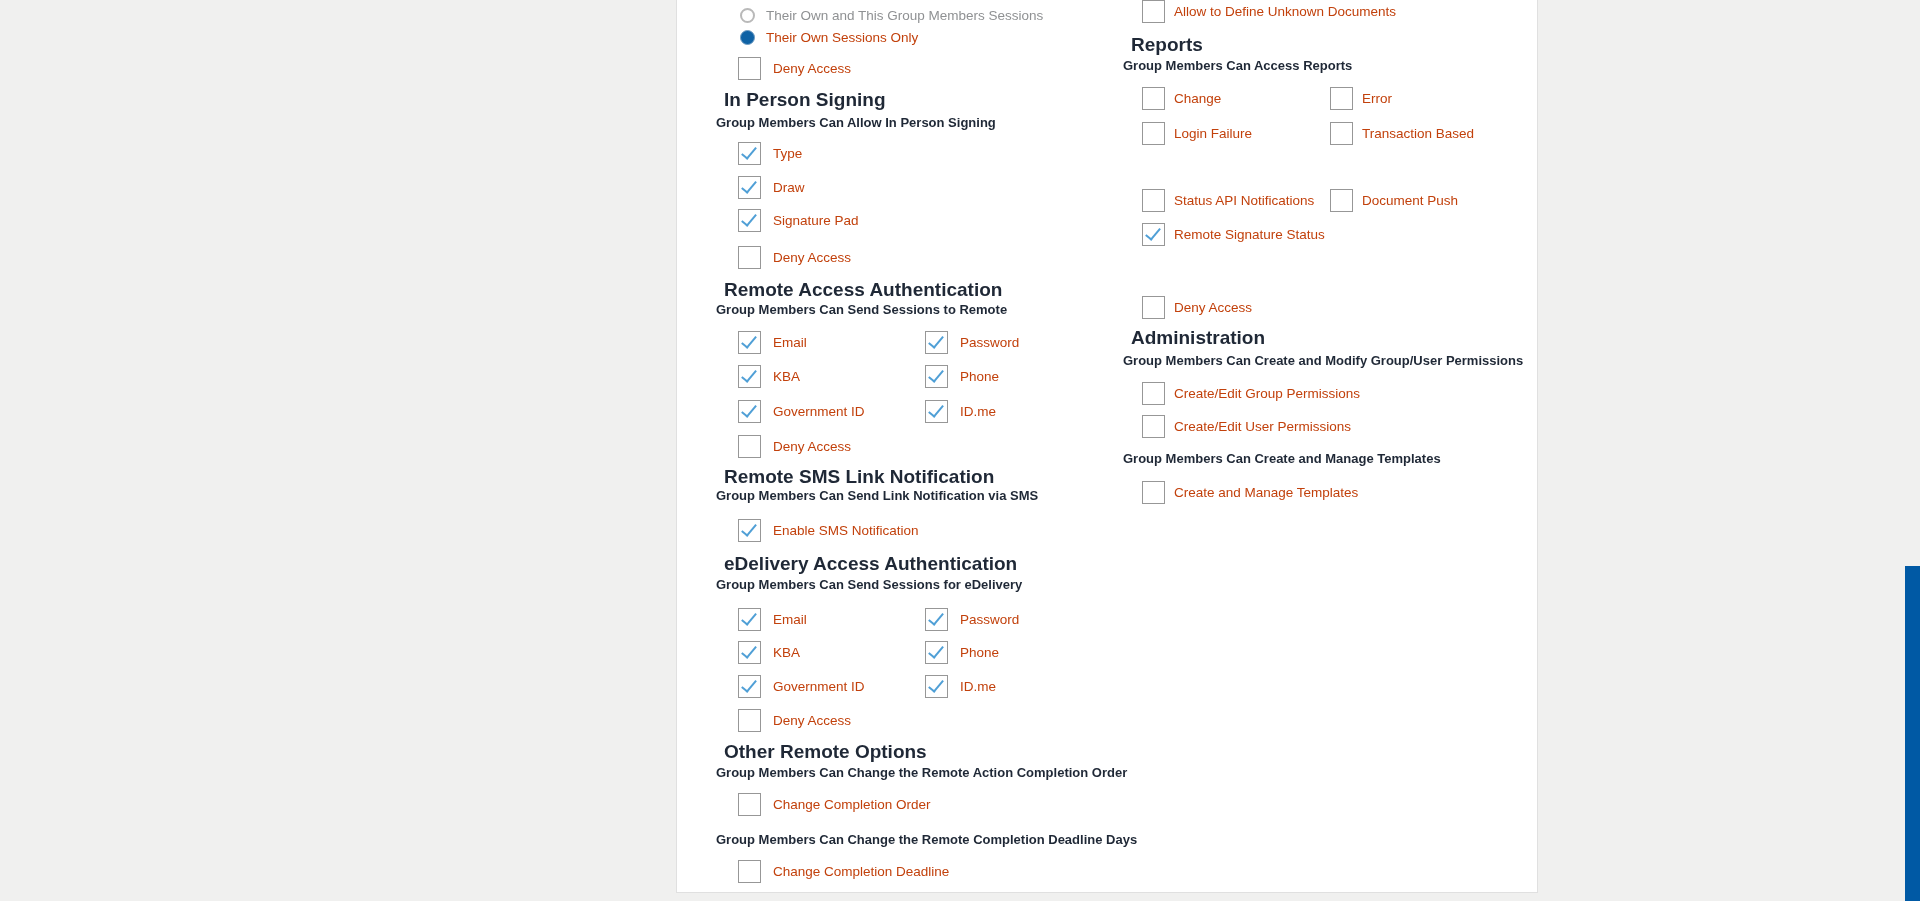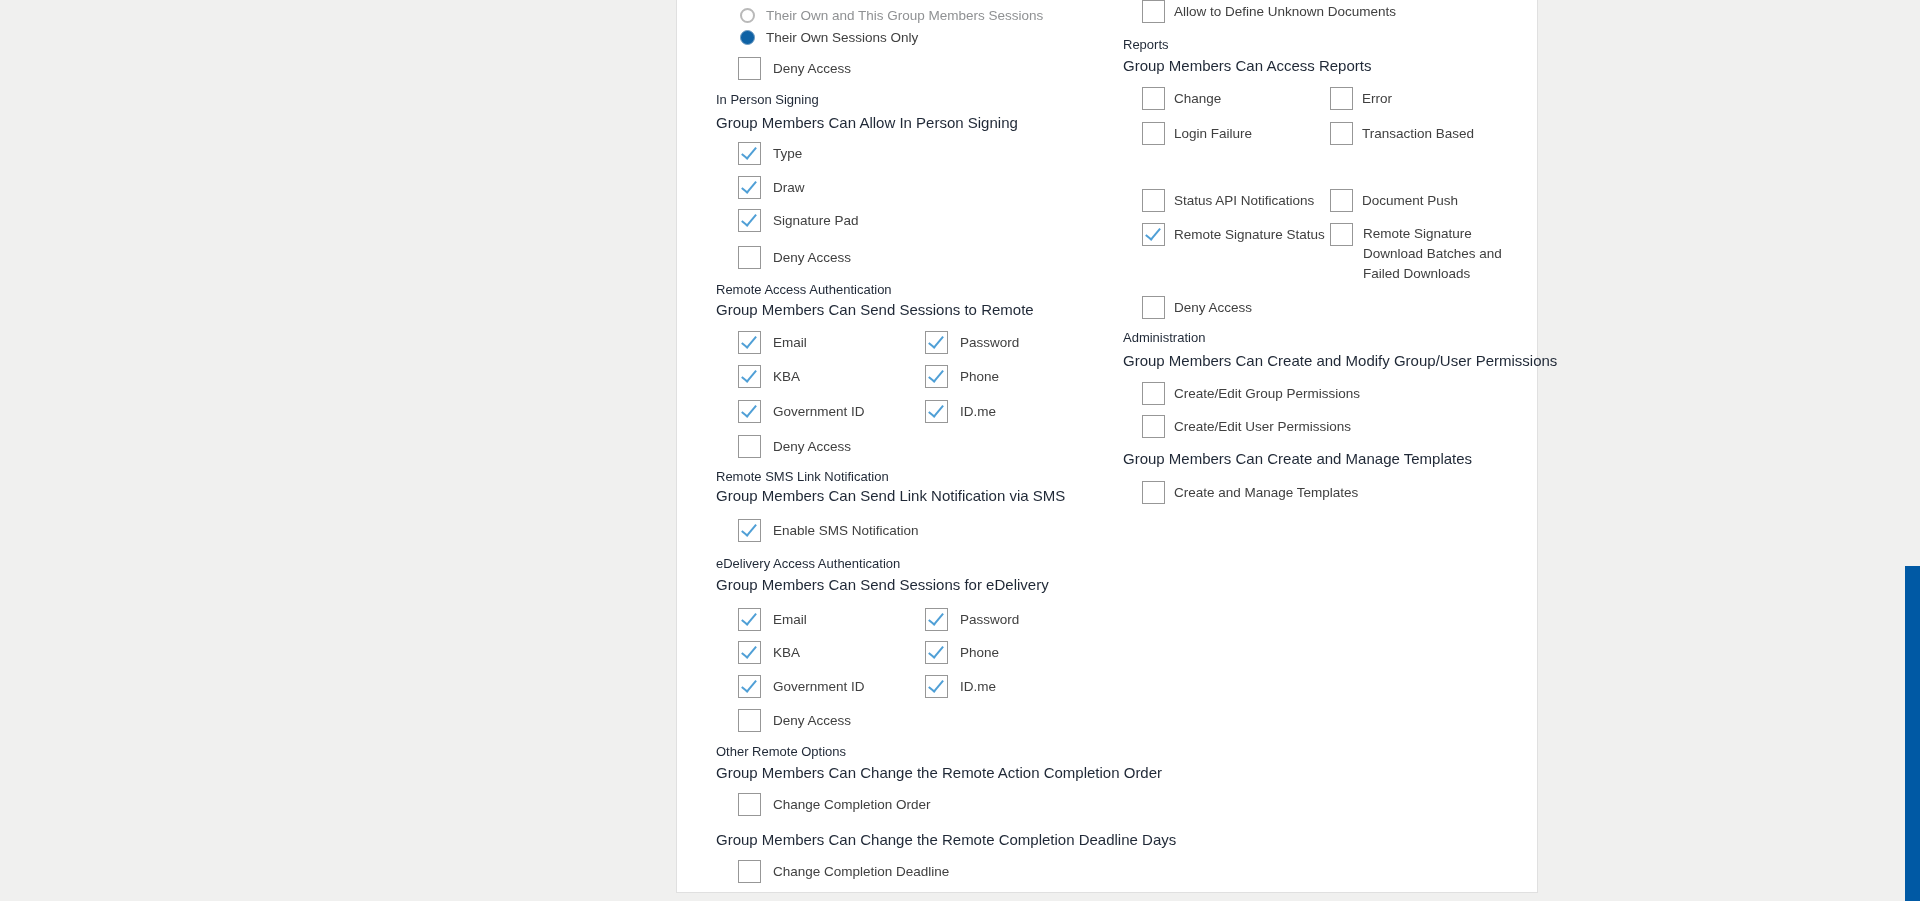--- a/index.html
+++ b/index.html
@@ -24,27 +24,27 @@
     position:absolute;left:676px;top:0;
     width:862px;height:893px;
     background:#ffffff;
     border:1px solid #e0e0e0;border-top:none;
   }
   .col{position:absolute;top:0;}
   .col-left{left:39px;width:600px;height:100%;}
   .col-right{left:446px;width:420px;height:100%;}
 
   .sec-title{
-    position:absolute;left:0;
-    font-size:13px;font-weight:normal;line-height:17px;
+    position:absolute;left:8px;
+    font-size:19px;font-weight:bold;line-height:17px;
     color:var(--heading);white-space:nowrap;
   }
   .sec-sub{
     position:absolute;left:0;
-    font-size:15px;font-weight:normal;line-height:15px;
+    font-size:13px;font-weight:bold;line-height:15px;
     color:var(--heading);white-space:nowrap;
   }
   .row{
     position:absolute;left:0;
     display:flex;align-items:center;
     min-height:23px;
   }
   .indent{padding-left:22px;}
   .indent-r{padding-left:19px;}
   .radio-row{padding-left:24px;}
@@ -67,21 +67,21 @@
     width:15px;height:15px;flex:0 0 auto;
     border-radius:50%;
     border:2px solid #b9b9b9;background:#fff;
   }
   .radio[data-on="true"]{
     border:1px solid #6f9cc3;
     background:var(--radio);
   }
 
   .lbl{
-    font-size:13.5px;color:#404040;
+    font-size:13.5px;color:#c2410c;
     margin-left:12px;white-space:nowrap;line-height:17px;
   }
   .radio-row .lbl{margin-left:11px;}
   .col-right .lbl{margin-left:9px;}
   .lbl[data-dim="true"]{color:#8f9193;}
 
   .cell1{display:flex;align-items:center;width:187px;flex:0 0 auto;}
   .cell1-r{width:188px;}
   .cell2{display:flex;align-items:center;}
   .ml-row{align-items:flex-start;}
@@ -311,24 +311,20 @@
           <span class="lbl">Document Push</span>
         </div>
       </div>
       <div class="row indent-r ml-row" style="top:223px">
         <div class="cell1 cell1-r">
           <span class="cb" data-checked="true">
               <i class="tick"></i>
             </span>
           <span class="lbl">Remote Signature Status</span>
         </div>
-        <div class="cell2">
-          <span class="cb" data-checked="false"></span>
-          <span class="lbl ml">Remote Signature Download Batches and Failed Downloads</span>
-        </div>
       </div>
       <div class="row indent-r" style="top:296px">
         <span class="cb" data-checked="false"></span>
         <span class="lbl">Deny Access</span>
       </div>
 
       <div class="sec-title" style="top:329px">Administration</div>
       <div class="sec-sub" style="top:353px">Group Members Can Create and Modify Group/User Permissions</div>
 
       <div class="row indent-r" style="top:382px">

